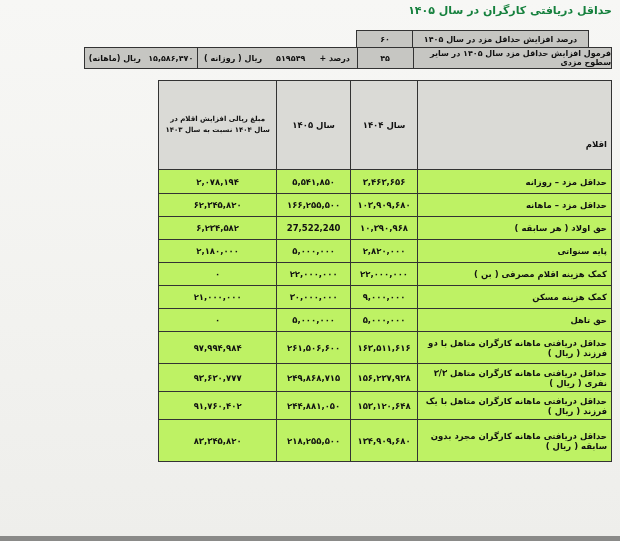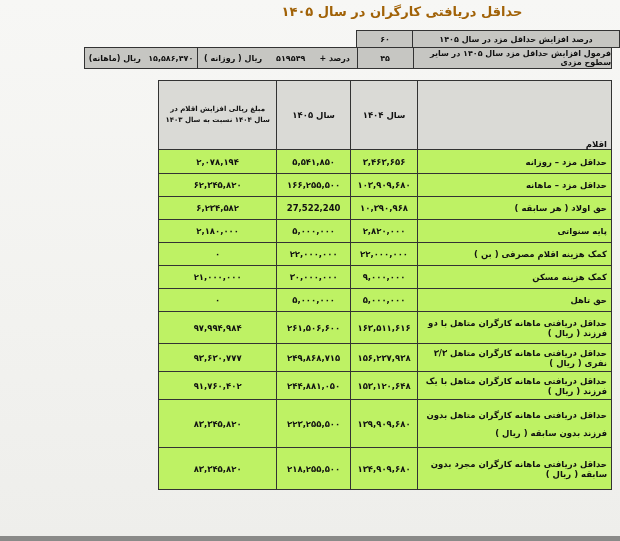--- a/index.html
+++ b/index.html
@@ -10,48 +10,48 @@
     position:relative;
     color:#111;
   }
   .paper {
     position:absolute; left:0; top:0; width:620px; height:538px;
     background:linear-gradient(180deg,#f7f7f5 0%,#f2f2ef 60%,#eeeeeb 100%);
   }
   .bottom-edge { position:absolute; left:0; top:536px; width:620px; height:5px; background:#8a8a88; }
   .title {
     position:absolute; right:8px; top:4px; width:420px;
-    direction:rtl; text-align:center;
-    font-weight:bold; font-size:13px; color:#a16207;
+    direction:rtl; text-align:right;
+    font-weight:bold; font-size:11px; color:#15803d;
   }
   .gray { background:#c6c6c2; }
   .box { position:absolute; border:1.5px solid #333; box-sizing:border-box; font-size:8px; font-weight:bold;
          display:flex; align-items:center; justify-content:center; direction:rtl; }
   table.main {
     position:absolute; left:158px; top:80px; width:454px;
     border-collapse:collapse; direction:rtl;
     font-size:8.5px; font-weight:bold;
   }
   table.main td { border:1.4px solid #333; padding:0 4px; background:#bef264; }
   table.main td.label { text-align:right; width:187px; }
   table.main td.num { text-align:center; }
   table.main tr.head td { background:#dadad6; height:68px; }
-  table.main tr.head td.label { vertical-align:bottom; padding-bottom:0; }
+  table.main tr.head td.label { vertical-align:bottom; padding-bottom:20px; }
   .c1404 { width:58px; } .c1405 { width:65px; } .cdiff { width:110px; }
 </style>
 </head>
 <body>
 
 <div class="paper"></div>
 <div class="bottom-edge"></div>
 
 <div class="title">حداقل دریافتی کارگران در سال ۱۴۰۵</div>
 
 <div class="box gray" style="left:356px;top:30px;width:58px;height:18px;">۶۰</div>
-<div class="box gray" style="left:412px;top:30px;width:208px;height:18px;">درصد افزایش حداقل مزد در سال ۱۴۰۵</div>
+<div class="box gray" style="left:412px;top:30px;width:177px;height:18px;">درصد افزایش حداقل مزد در سال ۱۴۰۵</div>
 
 <div class="box gray" style="left:412px;top:47px;width:200px;height:22px;">فرمول افزایش حداقل مزد سال ۱۴۰۵ در سایر سطوح مزدی</div>
 <div class="box gray" style="left:356px;top:47px;width:58px;height:22px;">۴۵</div>
 <div class="box gray" style="left:196px;top:47px;width:162px;height:22px;justify-content:space-around;">
   <span>درصد +</span>
   <span>۵۱۹۵۴۹</span>
   <span>ریال ( روزانه )</span>
 </div>
 <div class="box gray" style="left:84px;top:47px;width:114px;height:22px;justify-content:space-around;">
   <span>۱۵,۵۸۶,۴۷۰</span>
@@ -119,26 +119,20 @@
     <td class="num">۱۵۶,۲۳۷,۹۳۸</td>
     <td class="num">۲۴۹,۸۶۸,۷۱۵</td>
     <td class="num">۹۳,۶۳۰,۷۷۷</td>
   </tr>
   <tr style="height:28px">
     <td class="label">حداقل دریافتی ماهانه کارگران متاهل با یک فرزند ( ریال )</td>
     <td class="num">۱۵۳,۱۲۰,۶۴۸</td>
     <td class="num">۲۴۴,۸۸۱,۰۵۰</td>
     <td class="num">۹۱,۷۶۰,۴۰۲</td>
   </tr>
-  <tr style="height:48px">
-    <td class="label" style="line-height:18px;">حداقل دریافتی ماهانه کارگران متاهل بدون فرزند بدون سابقه ( ریال )</td>
-    <td class="num">۱۳۹,۹۰۹,۶۸۰</td>
-    <td class="num">۲۲۳,۲۵۵,۵۰۰</td>
-    <td class="num">۸۳,۳۴۵,۸۲۰</td>
-  </tr>
   <tr style="height:42px">
     <td class="label">حداقل دریافتی ماهانه کارگران مجرد بدون سابقه ( ریال )</td>
     <td class="num">۱۳۴,۹۰۹,۶۸۰</td>
     <td class="num">۲۱۸,۲۵۵,۵۰۰</td>
     <td class="num">۸۳,۳۴۵,۸۲۰</td>
   </tr>
 </tbody>
   </table>
 
 </body></html>

